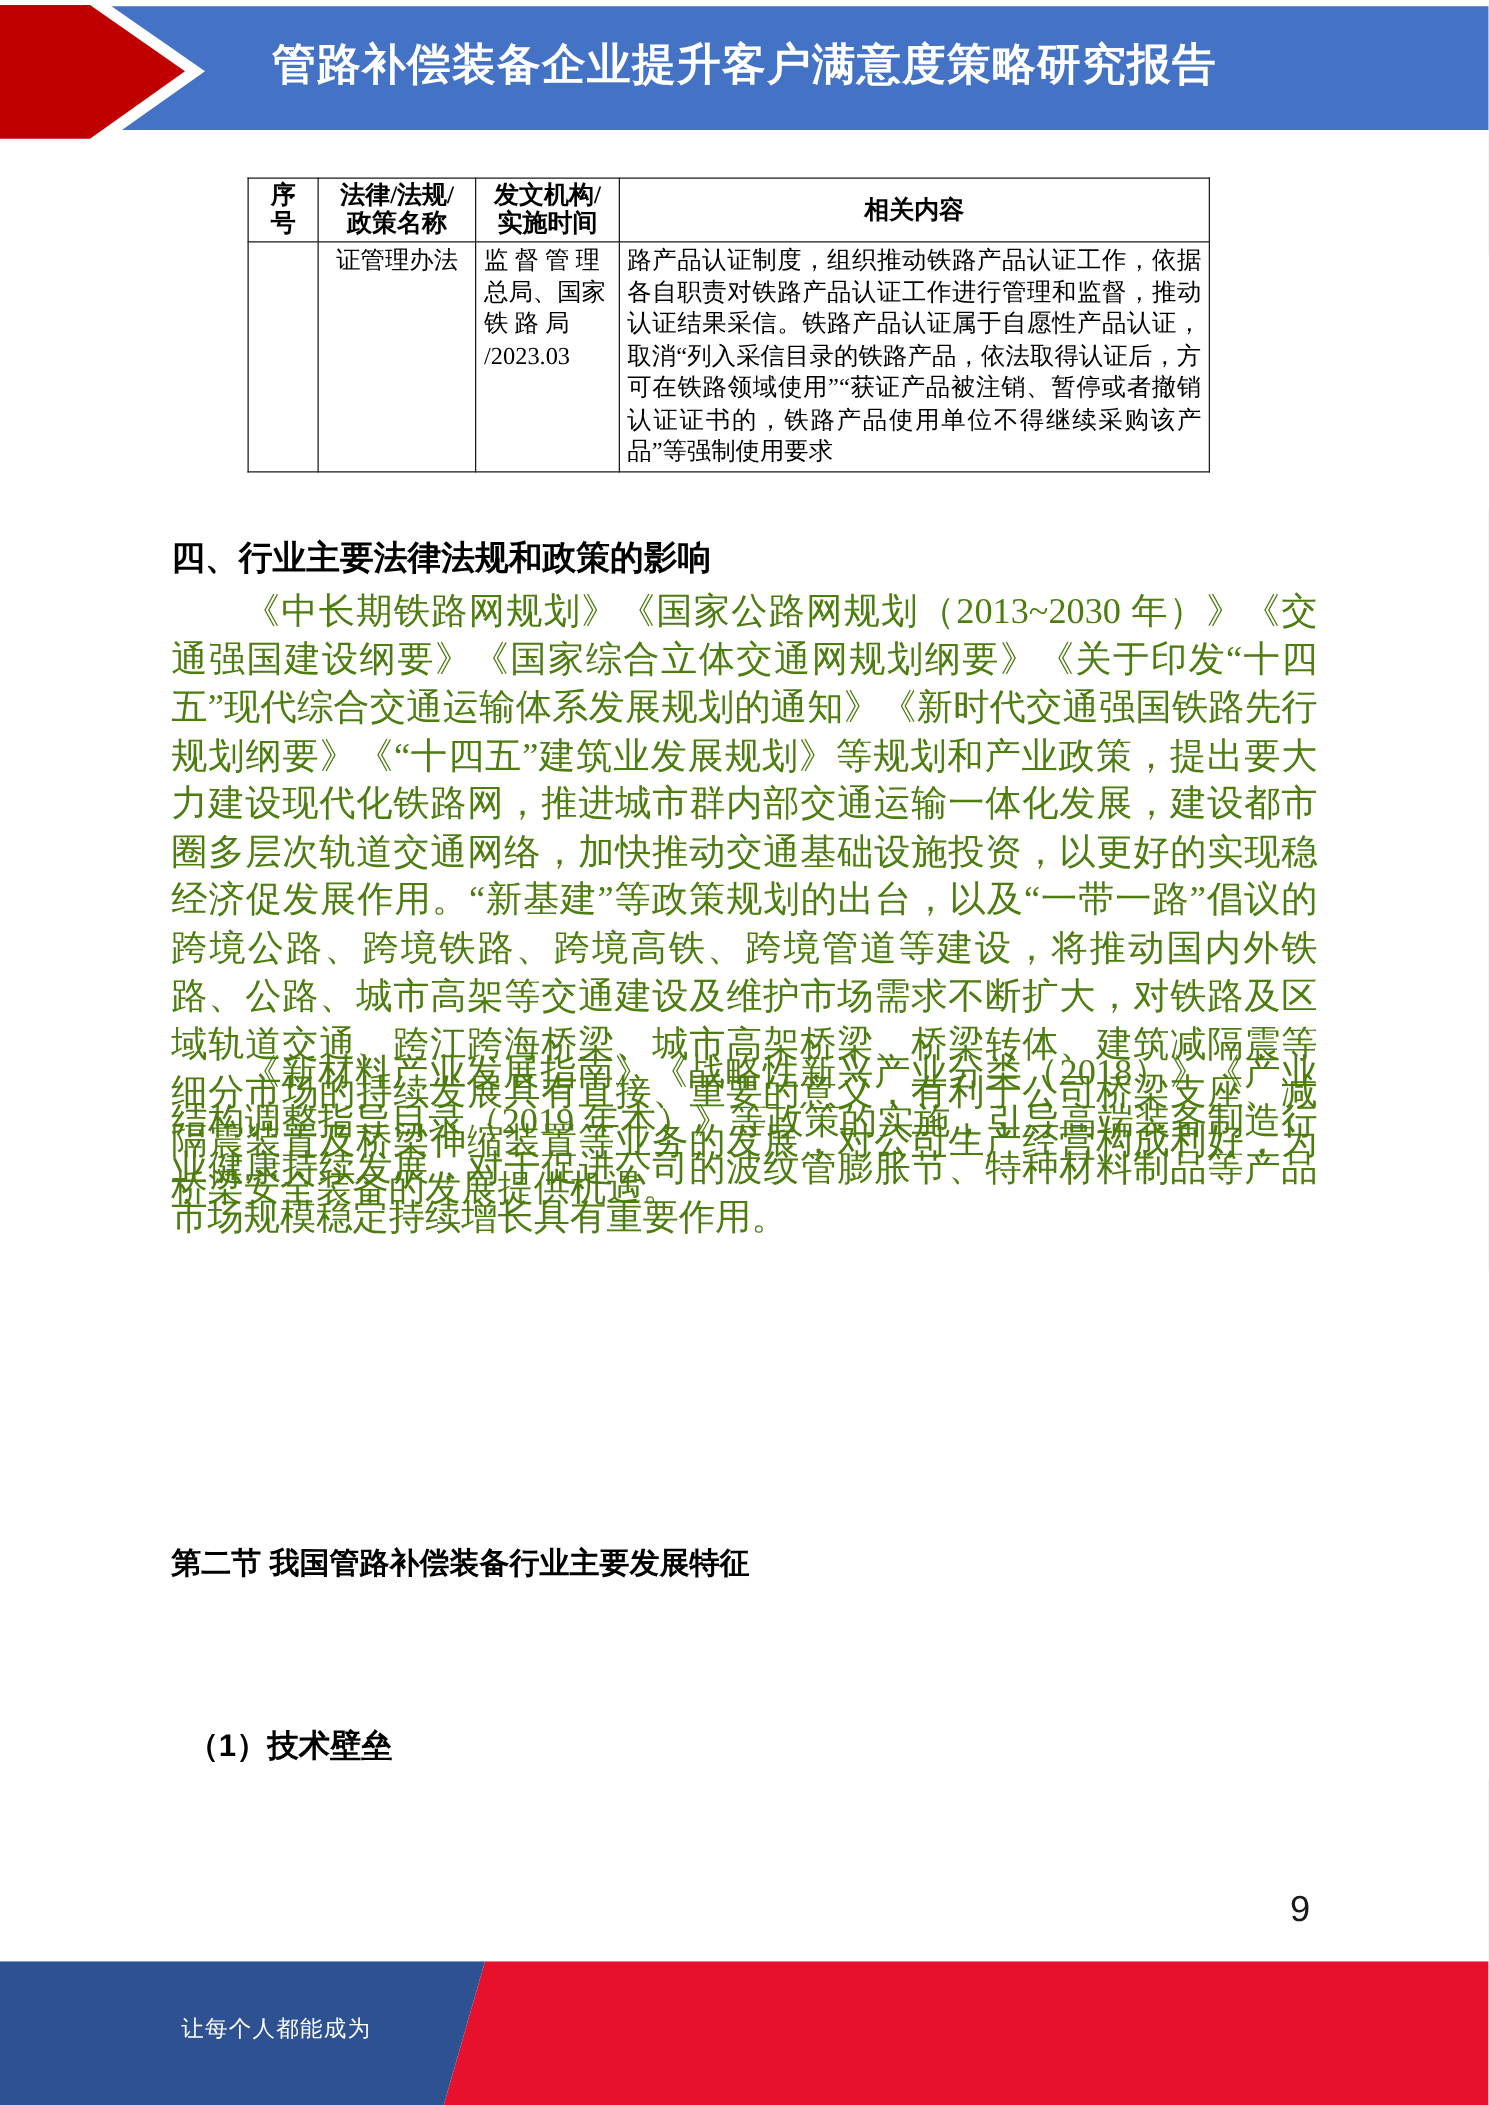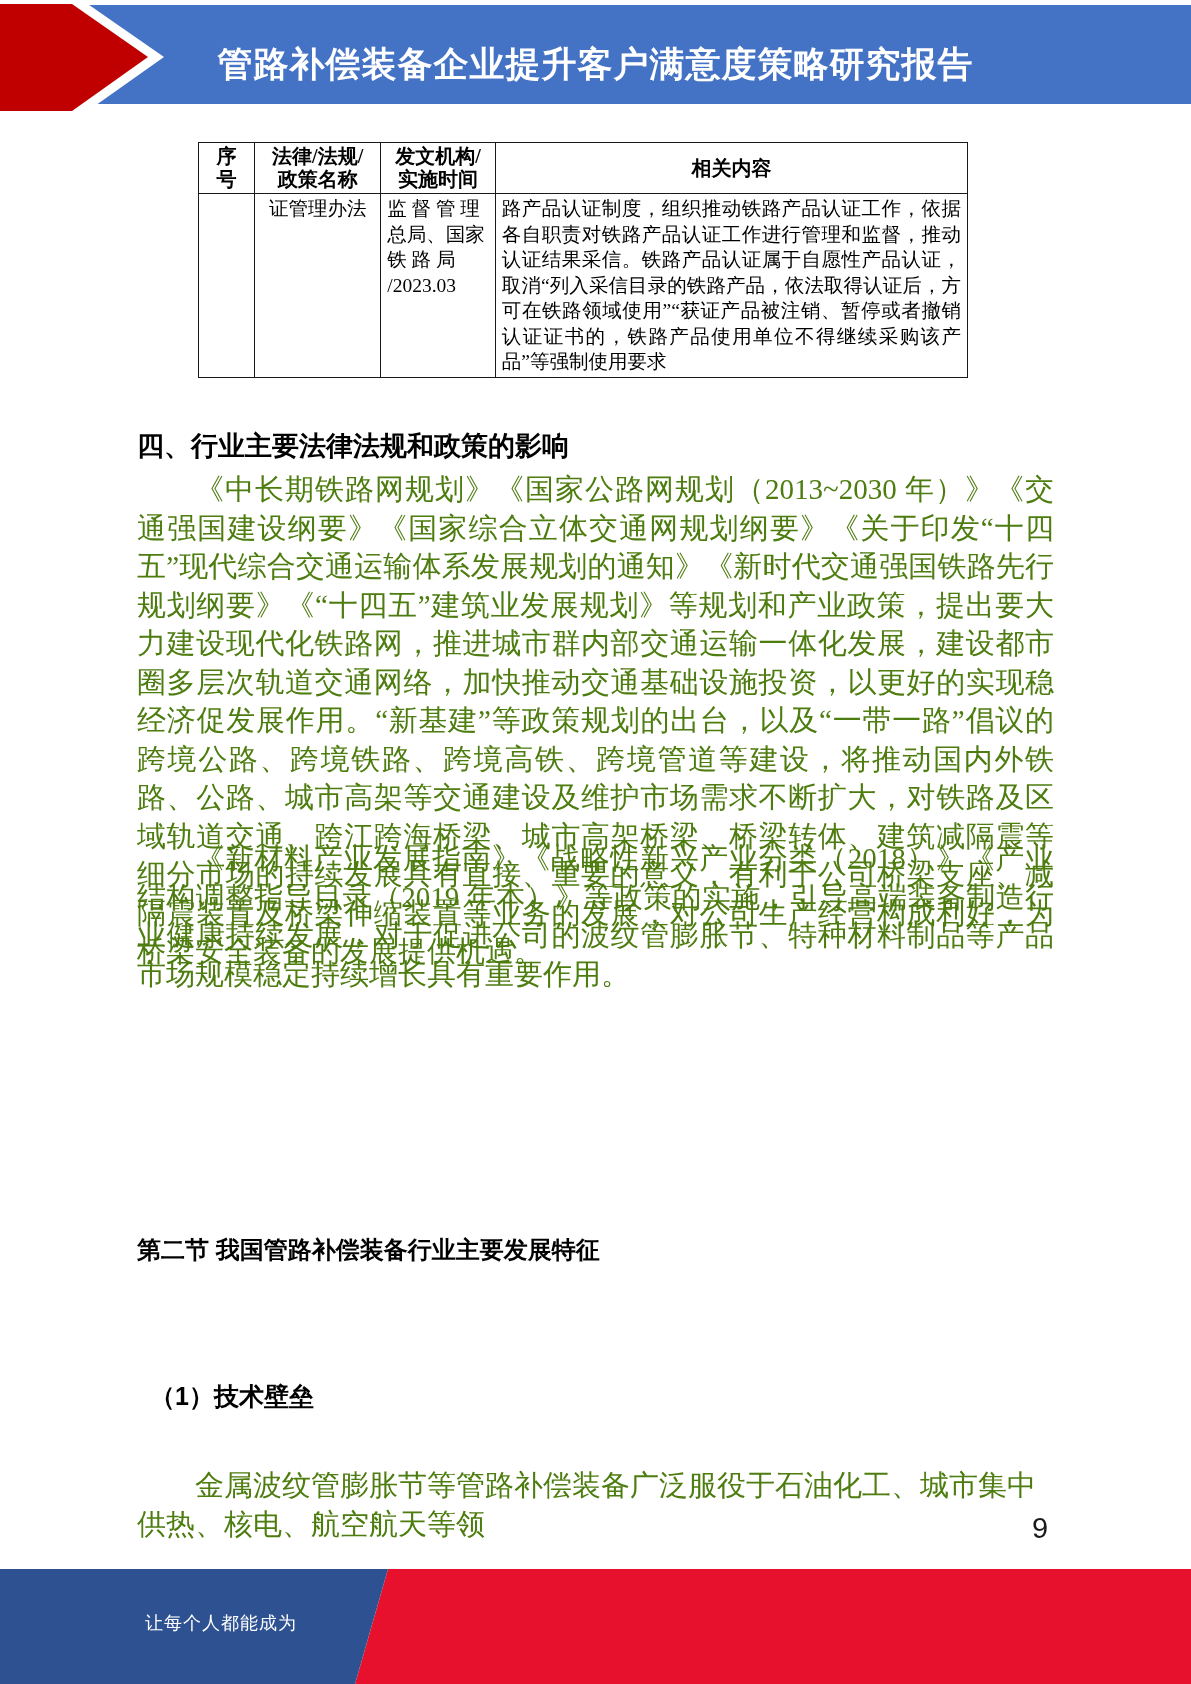--- a/index.html
+++ b/index.html
@@ -9,23 +9,23 @@
     font-family:"Liberation Serif", serif; color:#111;
   }
 
   
   .banner {
     position:absolute; top:5px; left:0; width:1191px; height:99px;
     background:#4472C4;
   }
   .banner-arrow { position:absolute; top:0; left:0; }
   .banner-title {
-    position:absolute; top:14px; left:0; width:100%; height:91px;
+    position:absolute; top:2px; left:0; width:100%; height:91px;
     line-height:99px; text-align:center;
-    font-family:Liberation Sans, sans-serif;
+    font-family:Liberation Serif, serif;
     font-weight:bold; font-size:35px; color:#ffffff; letter-spacing:1px;
   }
 
   
   .law-table {
     position:absolute; left:198px; top:142px; width:770px;
     border-collapse:collapse; table-layout:fixed;
     font-size:19.5px; color:#000;
   }
   .law-table td, .law-table th {
@@ -131,21 +131,20 @@
   <div id="p1" class="para">《中长期铁路网规划》《国家公路网规划（2013~2030 年）》《交通强国建设纲要》《国家综合立体交通网规划纲要》《关于印发“十四五”现代综合交通运输体系发展规划的通知》《新时代交通强国铁路先行规划纲要》《“十四五”建筑业发展规划》等规划和产业政策，提出要大力建设现代化铁路网，推进城市群内部交通运输一体化发展，建设都市圈多层次轨道交通网络，加快推动交通基础设施投资，以更好的实现稳经济促发展作用。“新基建”等政策规划的出台，以及“一带一路”倡议的跨境公路、跨境铁路、跨境高铁、跨境管道等建设，将推动国内外铁路、公路、城市高架等交通建设及维护市场需求不断扩大，对铁路及区域轨道交通、跨江跨海桥梁、城市高架桥梁、桥梁转体、建筑减隔震等细分市场的持续发展具有直接、重要的意义，有利于公司桥梁支座、减隔震装置及桥梁伸缩装置等业务的发展，对公司生产经营构成利好，为桥梁安全装备的发展提供机遇。</div>
 
   <div id="p2" class="para">《新材料产业发展指南》《战略性新兴产业分类（2018）》《产业结构调整指导目录（2019 年本）》等政策的实施，引导高端装备制造行业健康持续发展，对于促进公司的波纹管膨胀节、特种材料制品等产品市场规模稳定持续增长具有重要作用。</div>
 
 
   <div id="h2" class="h-level1">第二节 我国管路补偿装备行业主要发展特征</div>
 
 
   <div id="h4" class="h-level1">（1）技术壁垒</div>
 
-  <div id="p4" class="para">金属波纹管膨胀节等管路补偿装备广泛服役于石油化工、城市集中供热、核电、航空航天等领</div>
 
   <div class="page-number">9</div>
 
   <div class="footer">
     <svg width="1191" height="115" viewBox="0 0 1191 115">
       <polygon points="388,0 1191,0 1191,115 355,115" fill="#E8112D"></polygon>
       <polygon points="0,0 388,0 355,115 0,115" fill="#2E5191"></polygon>
     </svg>
     <div class="footer-left-text">让每个人都能成为</div>
   </div>

